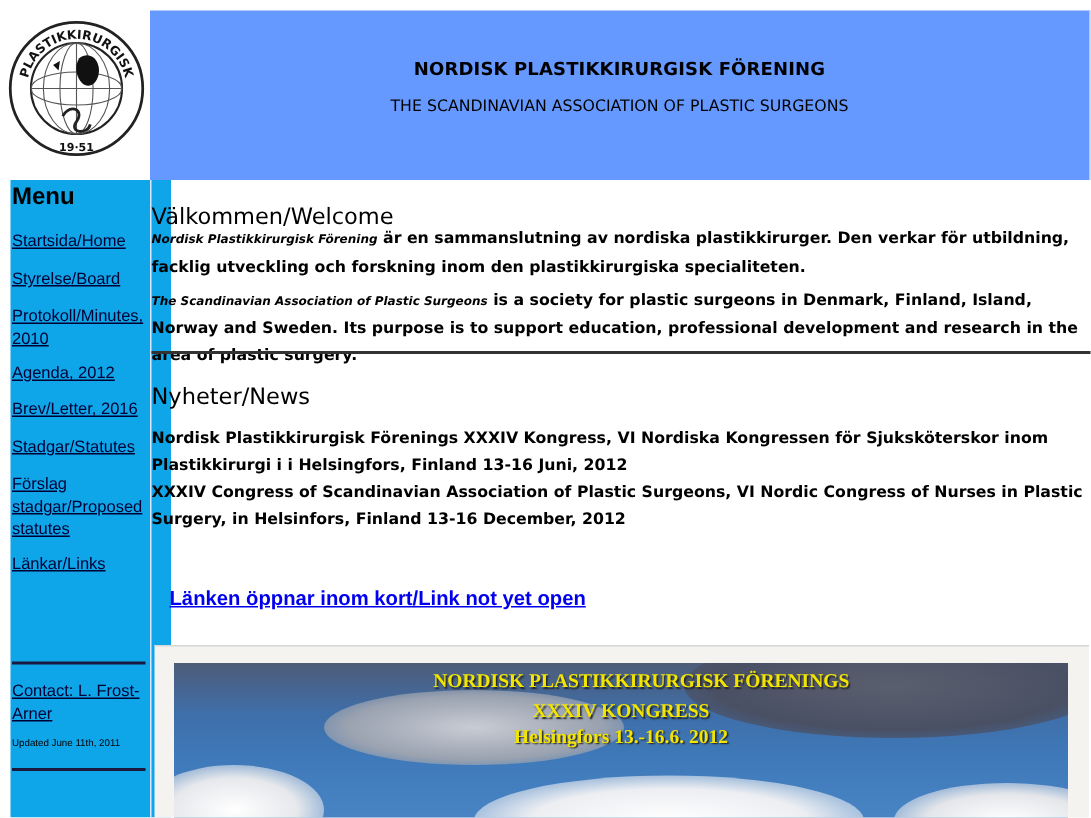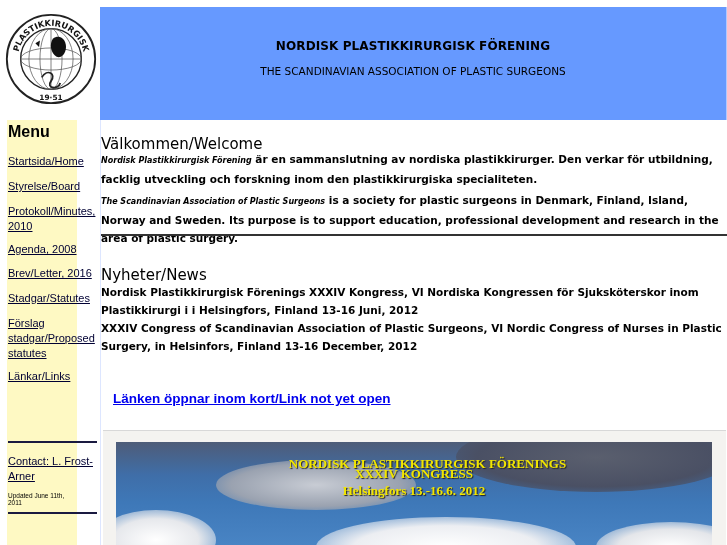--- a/index.html
+++ b/index.html
@@ -25,22 +25,22 @@
     }
     .header-title {
       position: absolute; left: 0; right: 0; top: 32px;
       font-size: 12px; font-weight: bold; letter-spacing: 0.1px;
     }
     .header-subtitle {
       position: absolute; left: 0; right: 0; top: 58px;
       font-size: 10.5px;
     }
     .sidebar {
-      position: absolute; left: 7px; top: 120px; width: 70px; height: 425px;
-      background: #fef9c3;
+      position: absolute; left: 7px; top: 120px; width: 107px; height: 425px;
+      background: #0ea5e9;
       font-family: "Liberation Sans", sans-serif;
     }
     .menu-title {
       position: absolute; left: 1px; top: 3px;
       font-size: 16px; font-weight: bold;
     }
     .menu-item {
       position: absolute; left: 1px; width: 90px;
       font-size: 11px; line-height: 15px;
       color: #000033; text-decoration: underline; cursor: pointer;
@@ -115,48 +115,48 @@
 <div class="header-banner">
   <div class="header-title">NORDISK PLASTIKKIRURGISK FÖRENING</div>
   <div class="header-subtitle">THE SCANDINAVIAN ASSOCIATION OF PLASTIC SURGEONS</div>
 </div>
 
 <div class="sidebar">
   <div class="menu-title">Menu</div>
   <a class="menu-item" style="top:34px">Startsida/Home</a>
   <a class="menu-item" style="top:59px">Styrelse/Board</a>
   <a class="menu-item" style="top:84px">Protokoll/Minutes, 2010</a>
-  <a class="menu-item" style="top:122px">Agenda, 2008</a>
+  <a class="menu-item" style="top:122px">Agenda, 2012</a>
   <a class="menu-item" style="top:146px">Brev/Letter, 2016</a>
   <a class="menu-item" style="top:171px">Stadgar/Statutes</a>
   <a class="menu-item" style="top:196px">Förslag stadgar/Proposed statutes</a>
   <a class="menu-item" style="top:249px">Länkar/Links</a>
   <div class="hr" style="top:321px"></div>
   <a class="menu-item" style="top:334px">Contact: L. Frost-Arner</a>
   <div class="updated">Updated June 11th, 2011</div>
   <div class="hr" style="top:392px"></div>
 </div>
 
 <div class="main">
   <div class="h2" style="top:2px">Välkommen/Welcome</div>
   <div class="para" style="top:30px"><i>Nordisk Plastikkirurgisk Förening</i><span> är en sammanslutning av nordiska plastikkirurger. Den verkar för utbildning, facklig utveckling och forskning inom den plastikkirurgiska specialiteten.</span></div>
   <div class="para" style="top:71px"><i>The Scandinavian Association of Plastic Surgeons</i><span> is a society for plastic surgeons in Denmark, Finland, Island, Norway and Sweden. Its purpose is to support education, professional development and research in the area of plastic surgery.</span></div>
   <div class="divider"></div>
 
-  <div class="h2" style="top:133px">Nyheter/News</div>
+  <div class="h2" style="top:122px">Nyheter/News</div>
   <div class="para" style="top:163px">Nordisk Plastikkirurgisk Förenings XXXIV Kongress, VI Nordiska Kongressen för Sjuksköterskor inom Plastikkirurgi i i Helsingfors, Finland 13-16 Juni, 2012</div>
   <div class="para" style="top:199px">XXXIV Congress of Scandinavian Association of Plastic Surgeons, VI Nordic Congress of Nurses in Plastic Surgery, in Helsinfors, Finland 13-16 December, 2012</div>
 
   <a class="big-link">Länken öppnar inom kort/Link not yet open</a>
 
   <div class="poster-frame">
     <div class="poster">
       <div class="cloud" style="left:100px;top:18px;width:200px;height:50px;background:radial-gradient(ellipse,#c8ccd4 0%,#9aa2b0 60%,rgba(120,130,150,0) 100%);"></div>
       <div class="cloud" style="left:340px;top:-20px;width:280px;height:70px;background:radial-gradient(ellipse,#5a5f6e 0%,#4a5064 60%,rgba(70,80,100,0) 100%);"></div>
       <div class="cloud" style="left:-20px;top:68px;width:120px;height:60px;background:radial-gradient(ellipse,#ffffff 0%,#e6e8ec 50%,rgba(230,232,236,0) 100%);"></div>
       <div class="cloud" style="left:200px;top:75px;width:260px;height:60px;background:radial-gradient(ellipse,#ffffff 0%,#eceef2 50%,rgba(236,238,242,0) 100%);"></div>
       <div class="cloud" style="left:480px;top:80px;width:150px;height:50px;background:radial-gradient(ellipse,#ffffff 0%,#e4e6ea 50%,rgba(228,230,234,0) 100%);"></div>
-      <div class="poster-text" style="top:14px;font-size:13px;padding-left:27px;">NORDISK PLASTIKKIRURGISK FÖRENINGS</div>
+      <div class="poster-text" style="top:4px;font-size:13px;padding-left:27px;">NORDISK PLASTIKKIRURGISK FÖRENINGS</div>
       <div class="poster-text" style="top:24px;font-size:13px;">XXXIV KONGRESS</div>
       <div class="poster-text" style="top:41px;font-size:13px;">Helsingfors 13.-16.6. 2012</div>
     </div>
   </div>
 </div>
 
 </body></html>

